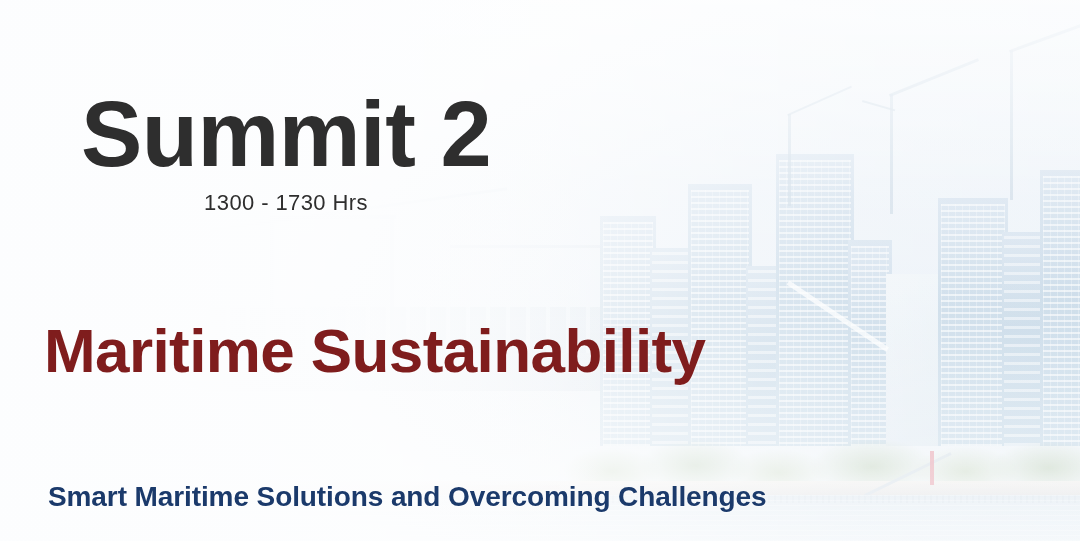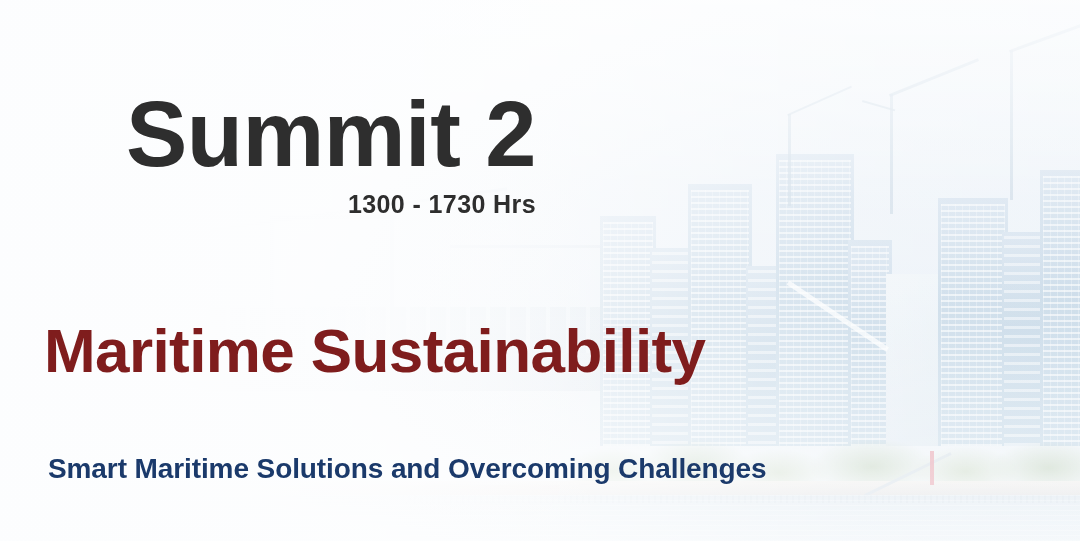--- a/index.html
+++ b/index.html
@@ -317,35 +317,35 @@
     position: absolute;
     inset: 0;
     z-index: 5;
   }
 
   .summit-block {
     position: absolute;
     left: 36px;
     top: 88px;
     width: 500px;
-    text-align: right;
+    text-align: center;
   }
   .summit-title {
     font-size: 92px;
     font-weight: 700;
     letter-spacing: -0.5px;
     line-height: 1.02;
     color: #2e2e2e;
     white-space: nowrap;
     text-shadow: 0 1px 2px rgba(255,255,255,0.85);
   }
   .summit-time {
     margin-top: 8px;
-    font-size: 25px;
-    font-weight: 700;
+    font-size: 22px;
+    font-weight: 400;
     letter-spacing: 0.4px;
     color: #2e2e2e;
     white-space: nowrap;
     text-shadow: 0 1px 2px rgba(255,255,255,0.8);
   }
 
   .forum-block {
     position: absolute;
     left: 44px;
     top: 318px;
@@ -357,21 +357,21 @@
     line-height: 1.07;
     letter-spacing: -0.6px;
     color: #7f1d1d;
     text-shadow: 0 1px 2px rgba(255,255,255,0.6);
   }
   .forum-title .line { display: block; white-space: nowrap; }
 
   .forum-tagline {
     position: absolute;
     left: 48px;
-    top: 453px;
+    top: 481px;
     font-size: 28px;
     font-weight: 700;
     letter-spacing: -0.1px;
     color: #1b3a6b;
     white-space: nowrap;
     text-shadow: 0 1px 2px rgba(255,255,255,0.65);
   }
 </style>
 </head>
 <body>

